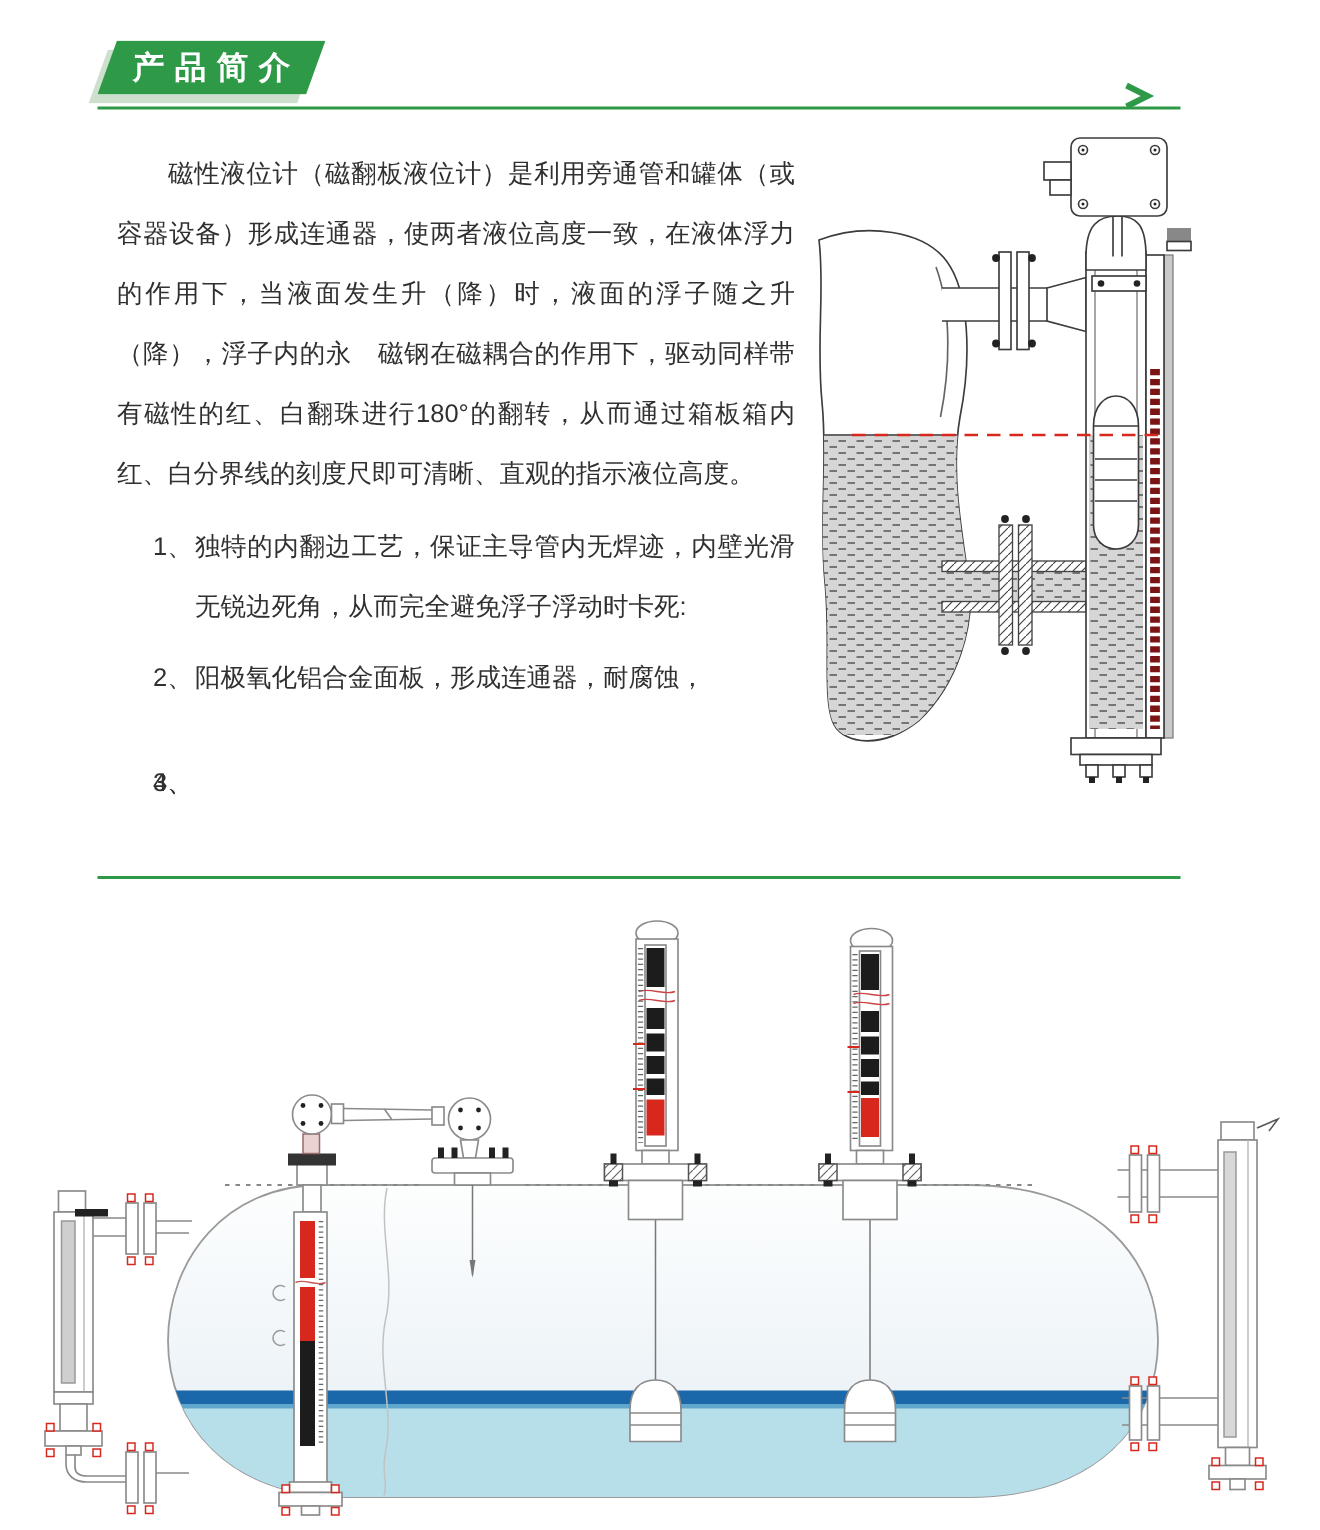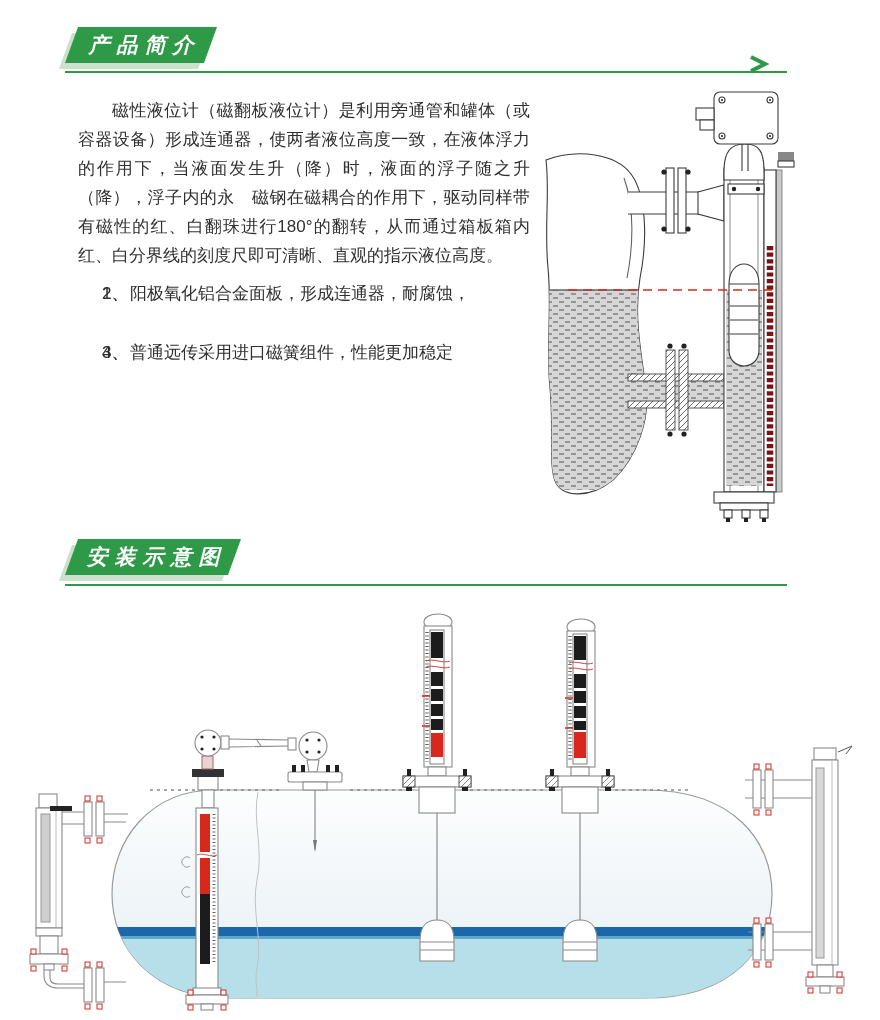--- a/index.html
+++ b/index.html
@@ -1,31 +1,31 @@
 <!DOCTYPE html>
 <html style="--page_bg: #ffffff; --banner_green: #2e9a47; --banner_shadow: #cde0cd; --rule_green: #2e9a47; --text: #303030; --drawing_stroke: #3c3c3c; --red_indicator: #d8281e; --bead_red: #7a1414; --liquid_gray: #d6d6d6; --liquid_blue: #b7dfe9; --liquid_surface: #1a67a9; --tank_fill: #eef4f8;"><head>
 <meta charset="utf-8">
 <style>
   html,body{margin:0;padding:0;background:#fff;}
   .page{position:relative;width:880px;height:1020px;background:var(--page_bg,#fff);overflow:hidden;
         font-family:"Liberation Sans","DejaVu Sans",sans-serif;color:var(--text,#303030);}
   
-  .banner{position:absolute;height:36px;font-style:italic;}
+  .banner{position:absolute;height:36px;}
   .banner .shadow{position:absolute;left:-6px;top:6px;width:100%;height:100%;
       background:var(--banner_shadow,#cde0cd);
       clip-path:polygon(13px 0,100% 0,calc(100% - 13px) 100%,0 100%);}
   .banner .face{position:absolute;left:0;top:0;width:100%;height:100%;
       background:var(--banner_green,#2e9a47);
       clip-path:polygon(13px 0,100% 0,calc(100% - 13px) 100%,0 100%);
       display:flex;align-items:center;justify-content:center;}
   .banner .face span{color:#fff;font-size:21px;font-weight:bold;letter-spacing:7px;text-indent:7px;}
   .rule{position:absolute;height:2px;background:var(--rule_green,#2e9a47);}
   .rule-arrow{position:absolute;}
   
-  .intro-text{position:absolute;left:78px;top:96px;width:452px;font-size:17px;line-height:29px;text-align:justify;}
+  .intro-text{position:absolute;left:78px;top:96px;width:452px;font-size:17px;line-height:40px;text-align:justify;}
   .intro-text p{margin:0;text-indent:2em;}
   .features{margin-top:9px;}
   .feature{position:relative;padding-left:52px;margin-top:7px;}
   .feature.gap{margin-top:30px;}
   .fnum{position:absolute;left:24px;top:0;}
   
   svg{position:absolute;}
   .ln{stroke:var(--drawing_stroke,#3c3c3c);fill:none;stroke-width:1.1;}
   .wh{fill:#fff;stroke:var(--drawing_stroke,#3c3c3c);stroke-width:1.1;}
   .dk{fill:#222;stroke:none;}
@@ -49,31 +49,31 @@
   <div class="rule" style="left:65px;top:71px;width:722px;"></div>
   <svg class="rule-arrow" style="left:748px;top:54px;" width="26" height="20" viewBox="0 0 26 20">
     <path d="M3,3 L17,10 L3,17" fill="none" stroke="var(--rule_green)" stroke-width="4"></path>
   </svg>
 
   <div class="intro-text">
     <p>磁性液位计（磁翻板液位计）是利用旁通管和罐体（或容器设备）形成连通器，使两者液位高度一致，在液体浮力的作用下，当液面发生升（降）时，液面的浮子随之升（降），浮子内的永　磁钢在磁耦合的作用下，驱动同样带有磁性的红、白翻珠进行180°的翻转，从而通过箱板箱内红、白分界线的刻度尺即可清晰、直观的指示液位高度。</p>
     <div class="features">
       <div class="feature">
         <span class="fnum">1、</span>
+        <span class="ftext">独特的内翻边工艺，保证主导管内无焊迹，内壁光滑无锐边死角，从而完全避免浮子浮动时卡死:</span>
       </div>
       <div class="feature">
         <span class="fnum">2、</span>
         <span class="ftext">阳极氧化铝合金面板，形成连通器，耐腐蚀，</span>
       </div>
       <div class="feature gap">
         <span class="fnum">3、</span>
       </div>
       <div class="feature">
         <span class="fnum">4、</span>
-        <span class="ftext">普通远传采用进口磁簧组件，性能更加稳定</span>
       </div>
     </div>
   </div>
 
   <svg style="left:528px;top:88px;" width="352" height="448" viewBox="0 0 352 448">
     <defs>
       <pattern id="liqHatch" width="12" height="8" patternUnits="userSpaceOnUse">
         <rect width="12" height="8" fill="var(--liquid_gray)"></rect>
         <path d="M1,2 h5 M7,6 h5" stroke="#555" stroke-width="1"></path>
       </pattern>
@@ -167,26 +167,20 @@
         <rect class="wh" x="214" y="422" width="8" height="8"></rect>
         <rect class="wh" x="232" y="422" width="8" height="8"></rect>
       <rect class="dk" x="198" y="430" width="4" height="4"></rect>
         <rect class="dk" x="216" y="430" width="4" height="4"></rect>
         <rect class="dk" x="234" y="430" width="4" height="4"></rect>
     </g>
 
     <line x1="40" y1="202" x2="246" y2="202" stroke="var(--red_indicator)" stroke-width="1.6" stroke-dasharray="9 6"></line>
   </svg>
 
-  <div class="banner" style="left:65px;top:539px;width:176px;">
-    <div class="shadow"></div>
-    <div class="face">
-      <span>安装示意图</span>
-    </div>
-  </div>
   <div class="rule" style="left:65px;top:584px;width:722px;"></div>
 
   <svg style="left:0;top:600px;" width="880" height="420" viewBox="0 0 880 420">
     <defs>
       <linearGradient id="tankGrad" x1="0" y1="0" x2="0" y2="1">
         <stop offset="0" stop-color="#fdfefe"></stop>
           <stop offset="0.6" stop-color="var(--tank_fill)"></stop>
           <stop offset="1" stop-color="#e3ecf2"></stop>
       </linearGradient>
       <pattern id="diagHatch2" width="6" height="6" patternUnits="userSpaceOnUse">

